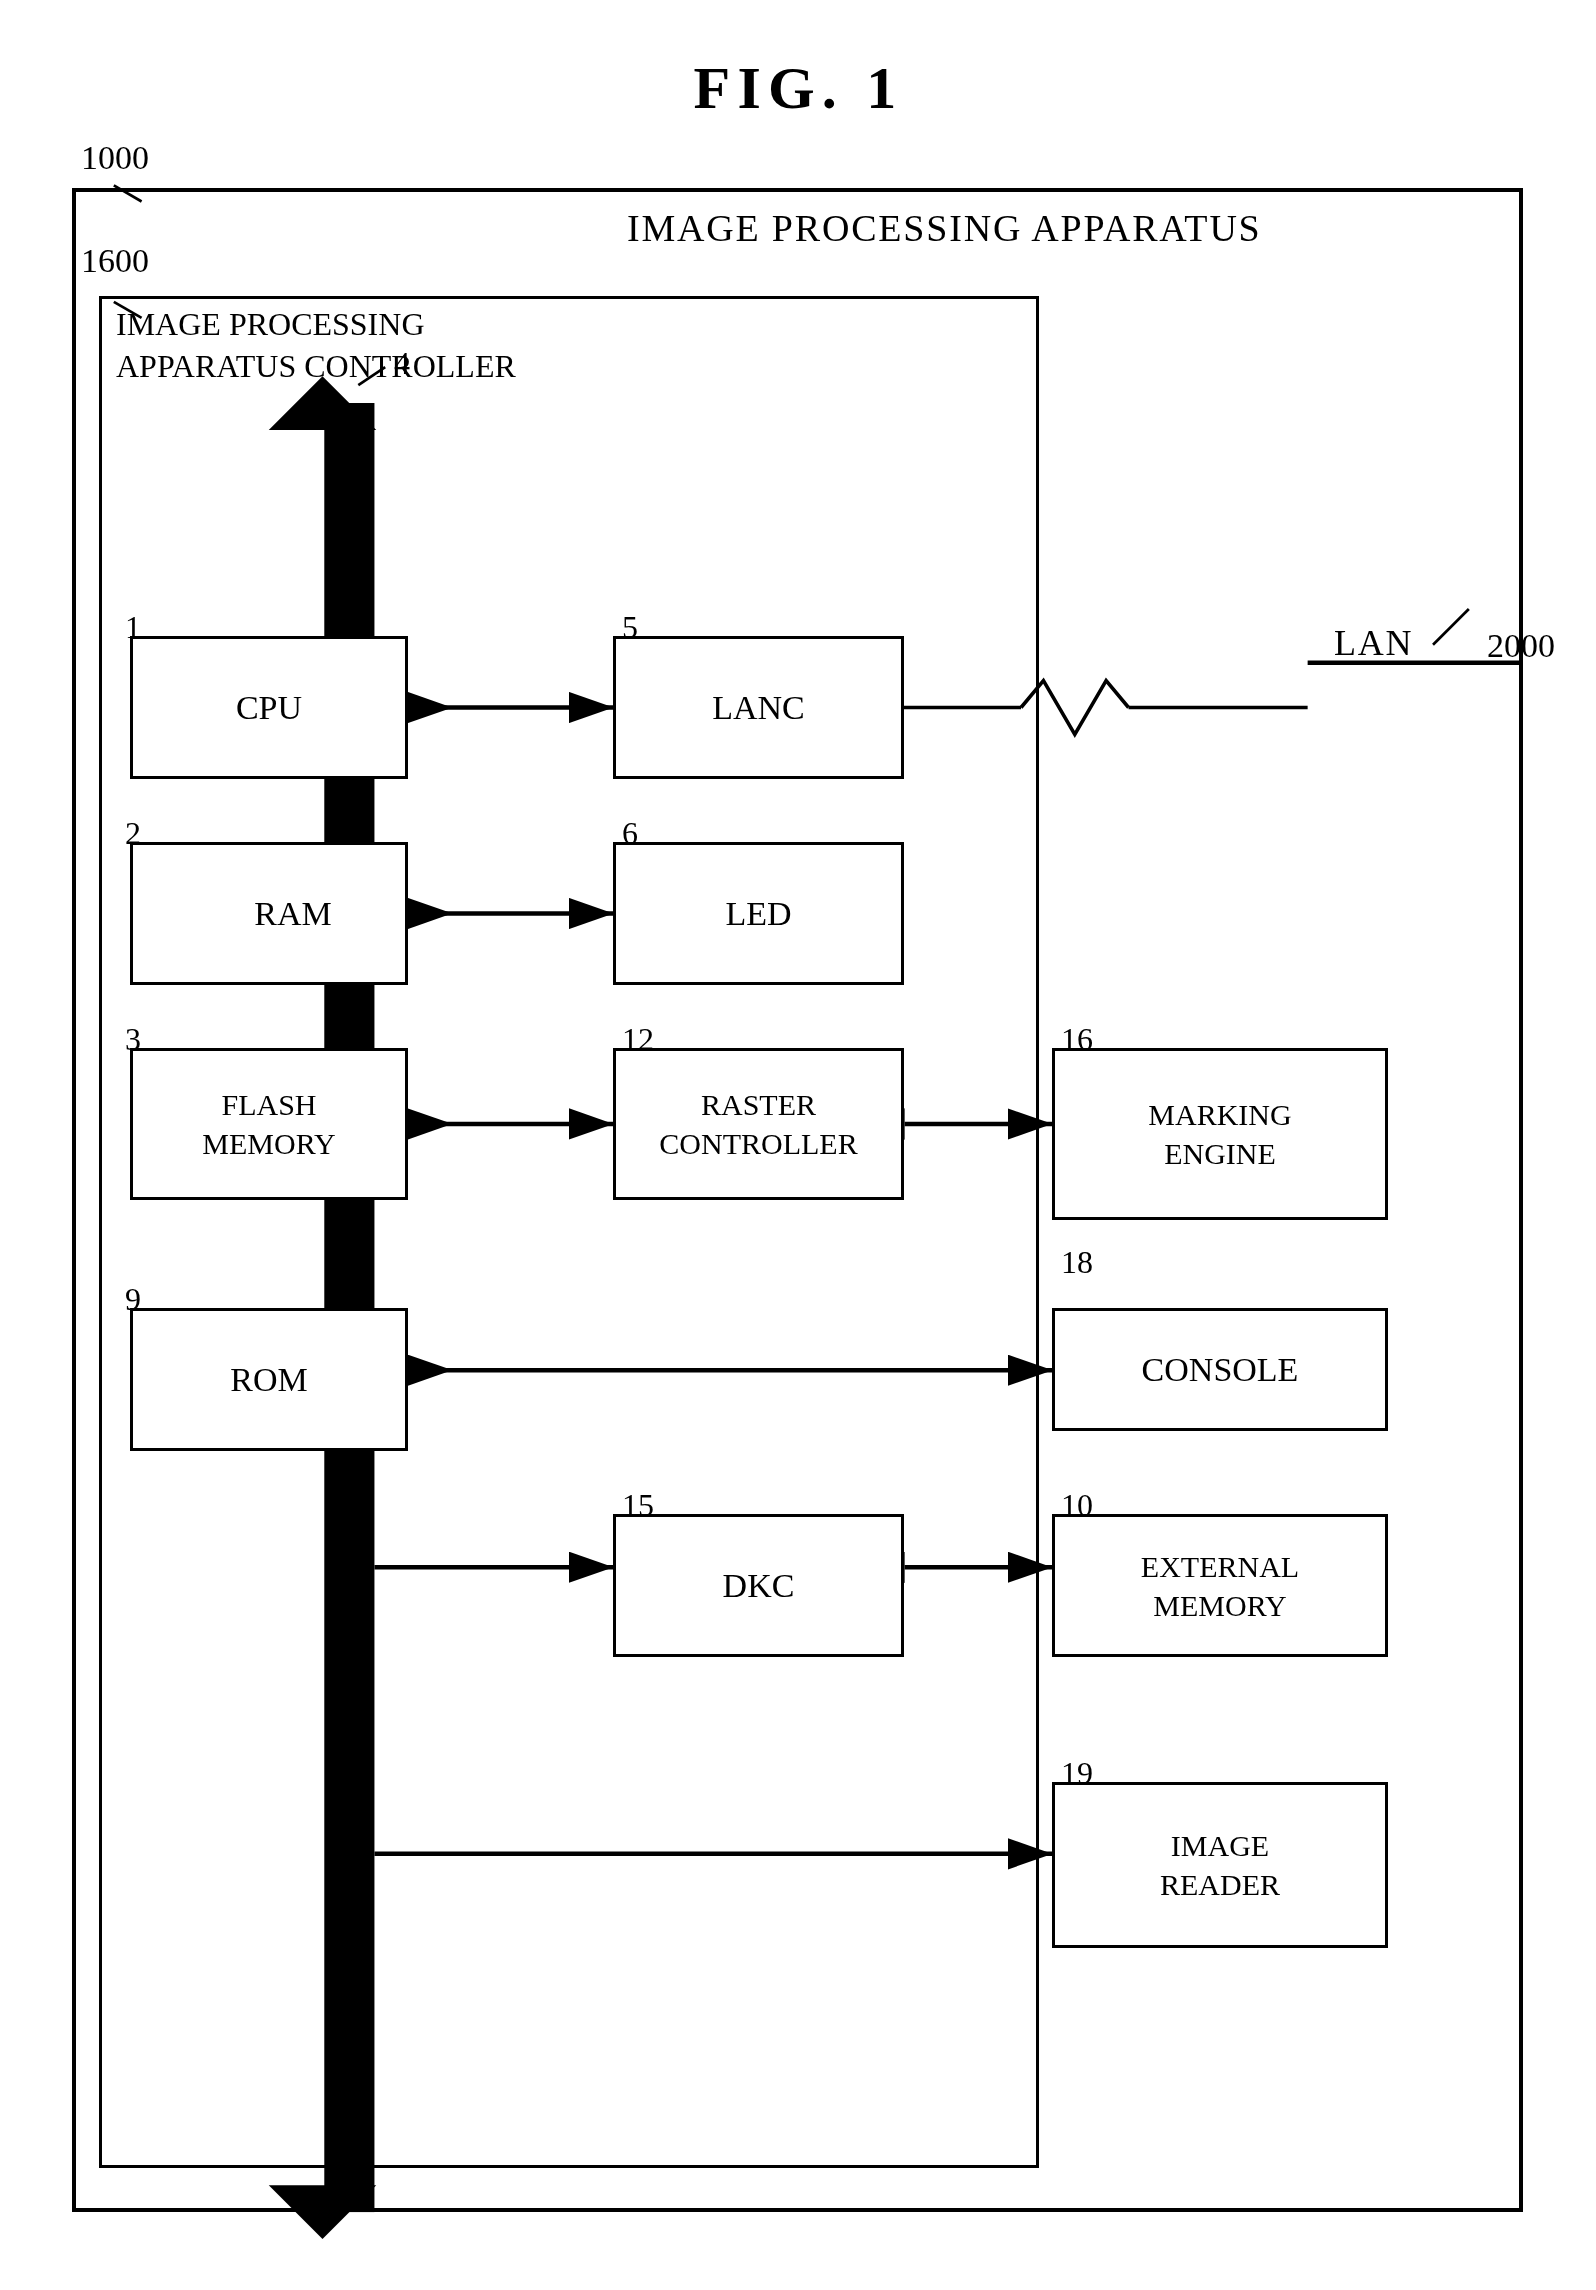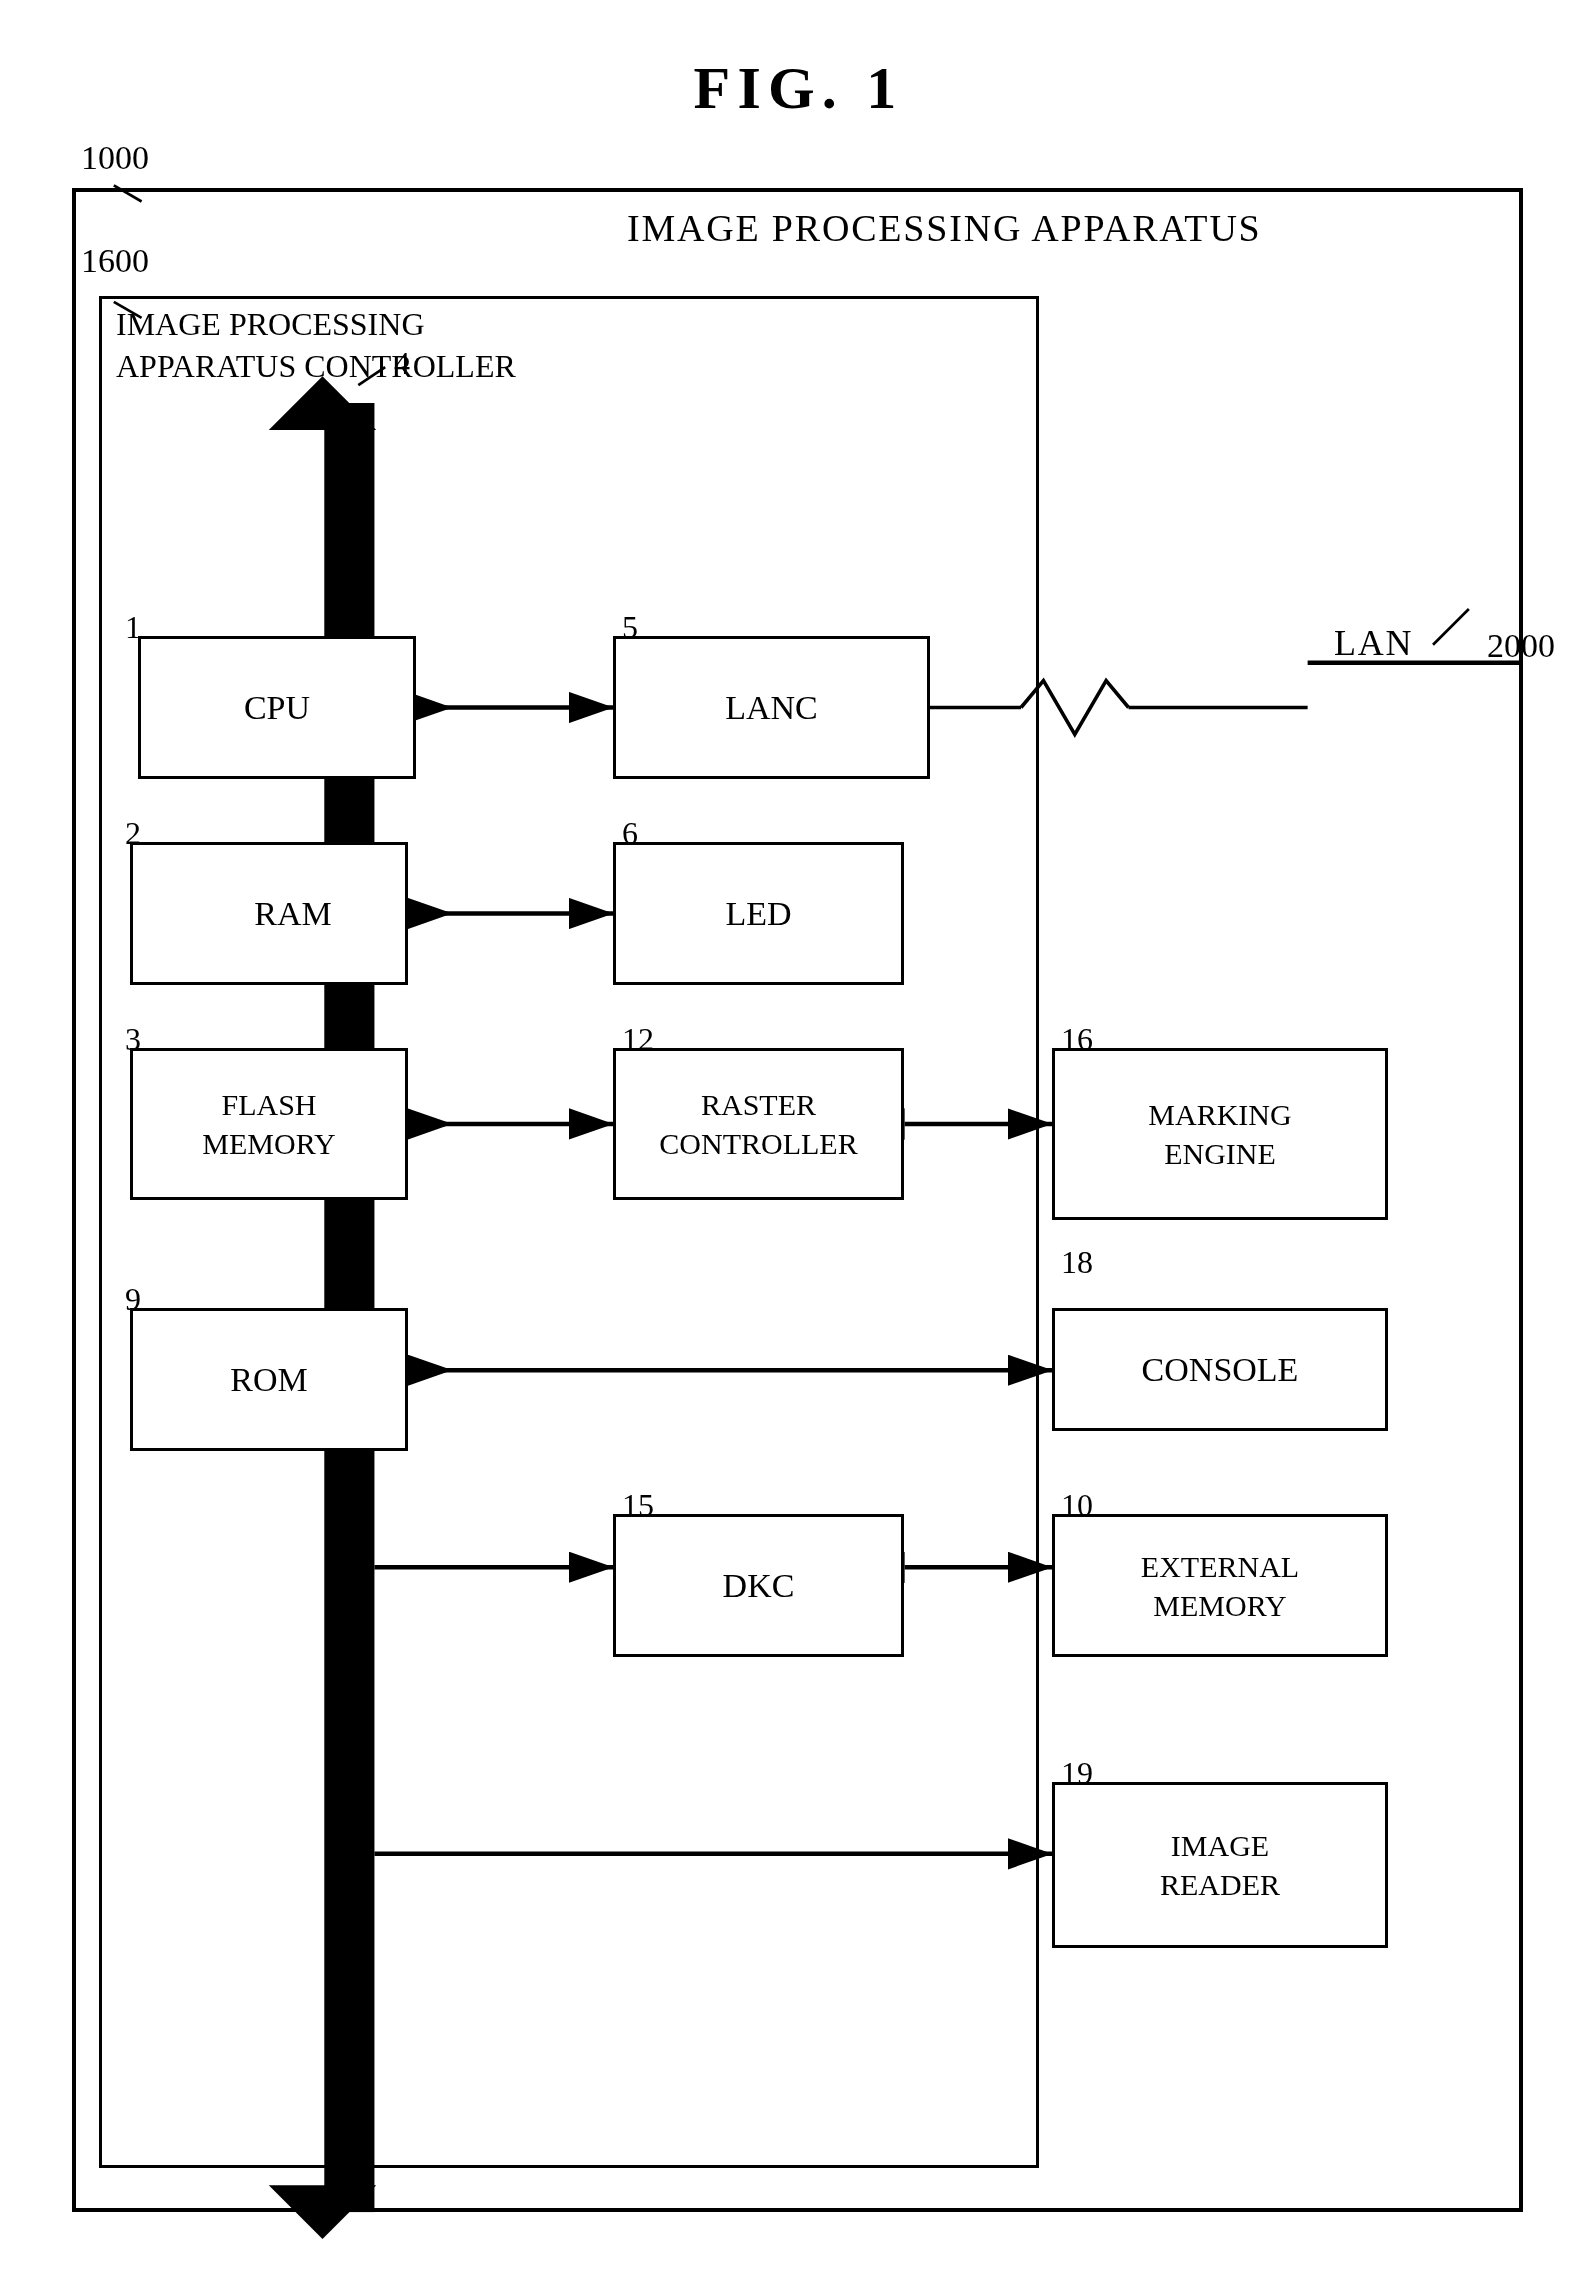--- a/index.html
+++ b/index.html
@@ -188,33 +188,33 @@
   <line x1="127" y1="207" x2="158" y2="225" stroke="#000" stroke-width="3"></line>
 
   <line x1="127" y1="337" x2="158" y2="355" stroke="#000" stroke-width="3"></line>
 
   <line x1="400" y1="430" x2="430" y2="410" stroke="#000" stroke-width="3"></line>
 </svg>
 
 <div class="ref-label" style="top:345px; left:394px;">4</div>
 
 <div class="ref-label" style="top:609px; left:125px;">1</div>
-<div class="block" style="top:636px; left:130px; width:278px; height:143px;margin-left:8px;">CPU</div>
+<div class="block" style="top:636px; left:130px; width:278px; height:143px;">CPU</div>
 
 <div class="ref-label" style="top:815px; left:125px;">2</div>
 <div class="block" style="top:842px; left:130px; width:278px; height:143px;padding-left:48px;">RAM</div>
 
 <div class="ref-label" style="top:1021px; left:125px;">3</div>
 <div class="block" style="top:1048px; left:130px; width:278px; height:152px; font-size:30px; line-height:1.3;">FLASH<br>MEMORY</div>
 
 <div class="ref-label" style="top:1281px; left:125px;">9</div>
 <div class="block" style="top:1308px; left:130px; width:278px; height:143px;">ROM</div>
 
 <div class="ref-label" style="top:609px; left:622px;">5</div>
-<div class="block" style="top:636px; left:613px; width:317px; height:143px;">LANC</div>
+<div class="block" style="top:636px; left:613px; width:291px; height:143px;">LANC</div>
 
 <div class="ref-label" style="top:815px; left:622px;">6</div>
 <div class="block" style="top:842px; left:613px; width:291px; height:143px;">LED</div>
 
 <div class="ref-label" style="top:1021px; left:622px;font-family:Liberation Serif, serif;">12</div>
 <div class="block" style="top:1048px; left:613px; width:291px; height:152px; font-size:30px; line-height:1.3;">RASTER<br>CONTROLLER</div>
 
 <div class="ref-label" style="top:1487px; left:622px;">15</div>
 <div class="block" style="top:1514px; left:613px; width:291px; height:143px;">DKC</div>
 

